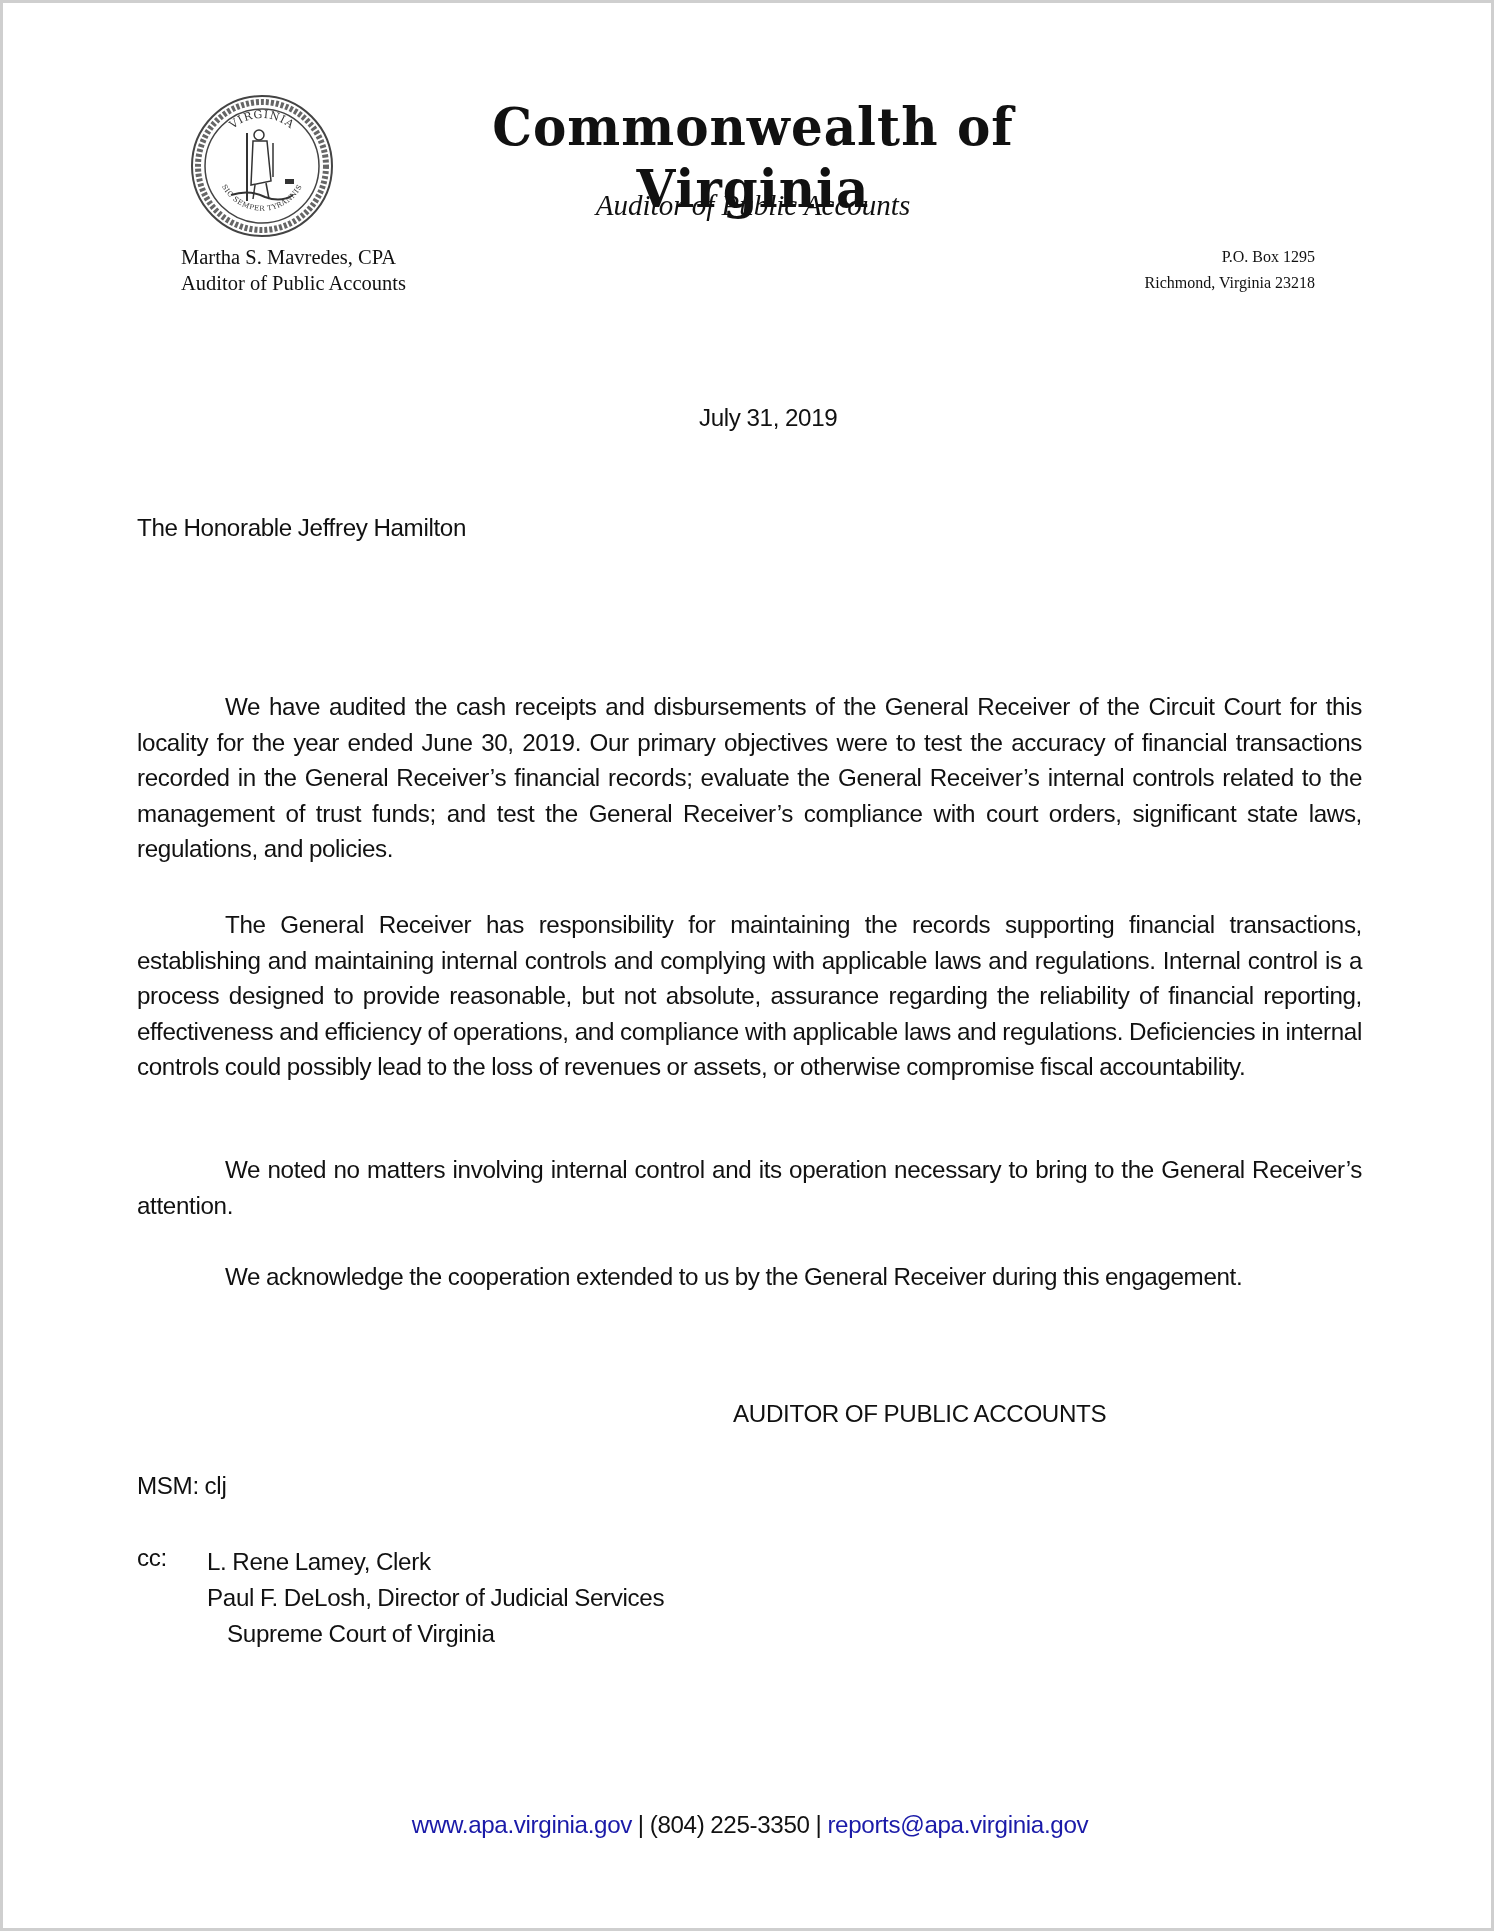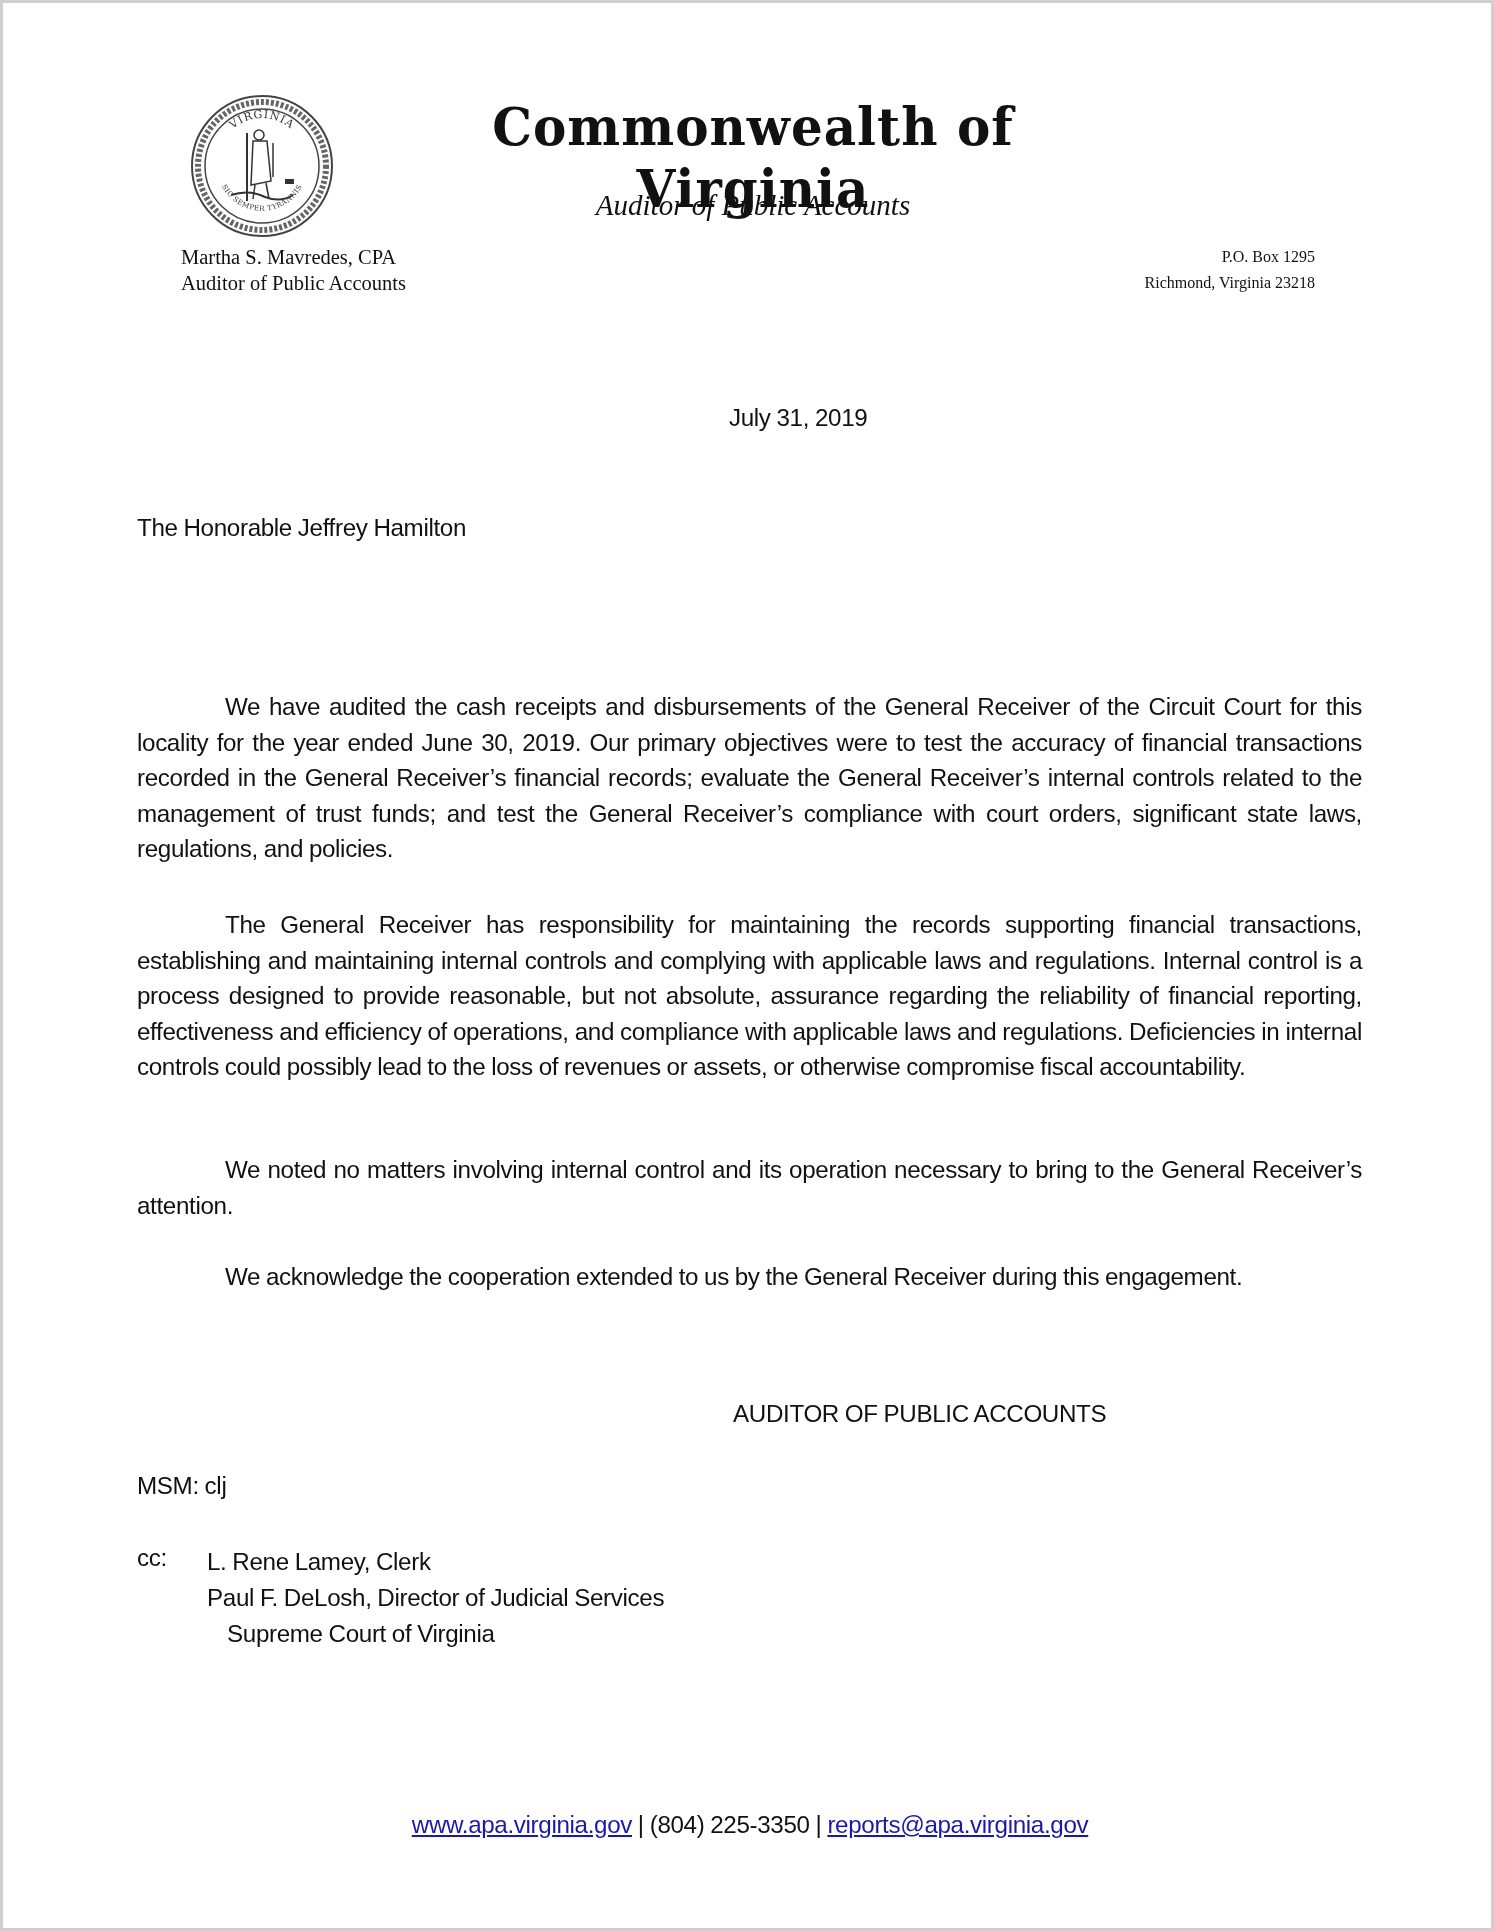--- a/index.html
+++ b/index.html
@@ -29,41 +29,41 @@
     }
     .addr-left { left: 178px; top: 241px; font-size: 20.5px; line-height: 26px; }
     .addr-right { right: 176px; top: 241px; font-size: 16px; line-height: 26px; text-align: right; }
 
     
     .body-text {
       font-size: 24.2px;
       letter-spacing: -0.35px;
       word-spacing: -0.5px;
     }
-    .date { left: 726px; top: 401px; }
+    .date { left: 696px; top: 401px; }
     .recipient { left: 134px; top: 507px; line-height: 36px; }
     .para {
       left: 134px; width: 1225px;
       text-align: justify; text-align-last: left;
       line-height: 35.6px;
       text-indent: 88px;
     }
     .p1 { top: 686px; }
     .p2 { top: 904px; }
     .p3 { top: 1149px; }
     .p4 { top: 1256px; }
     .signature { left: 730px; top: 1397px; }
     .initials { left: 134px; top: 1469px; }
     .cc-label { left: 134px; top: 1541px; }
     .cc-list { left: 204px; top: 1541px; line-height: 36px; }
     .cc-indent { padding-left: 20px; }
 
     
     .footer { left: 0; width: 1494px; top: 1808px; text-align: center; }
-    .footer a { color: #1a1aa8; text-decoration: underline; }
+    .footer a { color: #1a1aa8; }
     .footer .sep { color: #111; }
   </style>
 </head>
 <body>
 
 <div class="page">
 
   <div class="abs seal">
     <svg width="146" height="146" viewBox="0 0 146 146">
       <circle cx="73" cy="73" r="70" fill="none" stroke="#444" stroke-width="2"></circle>

